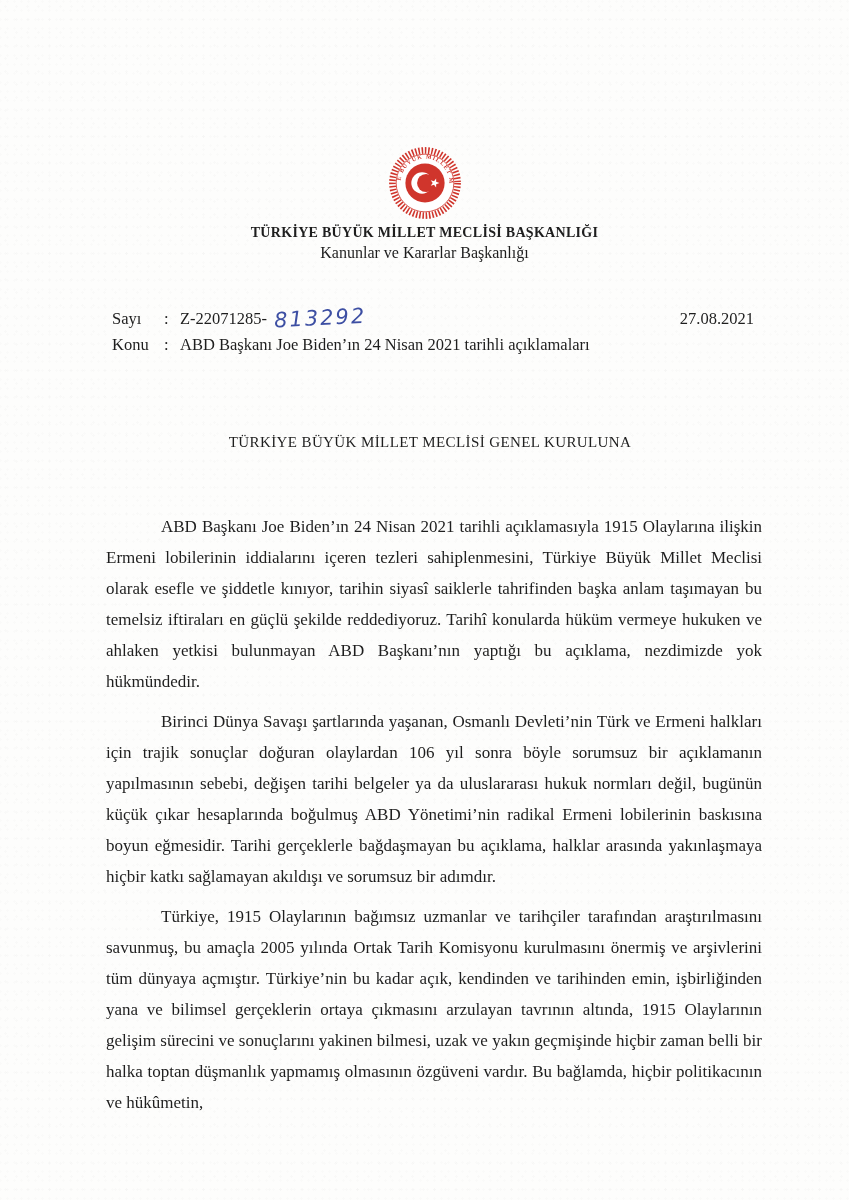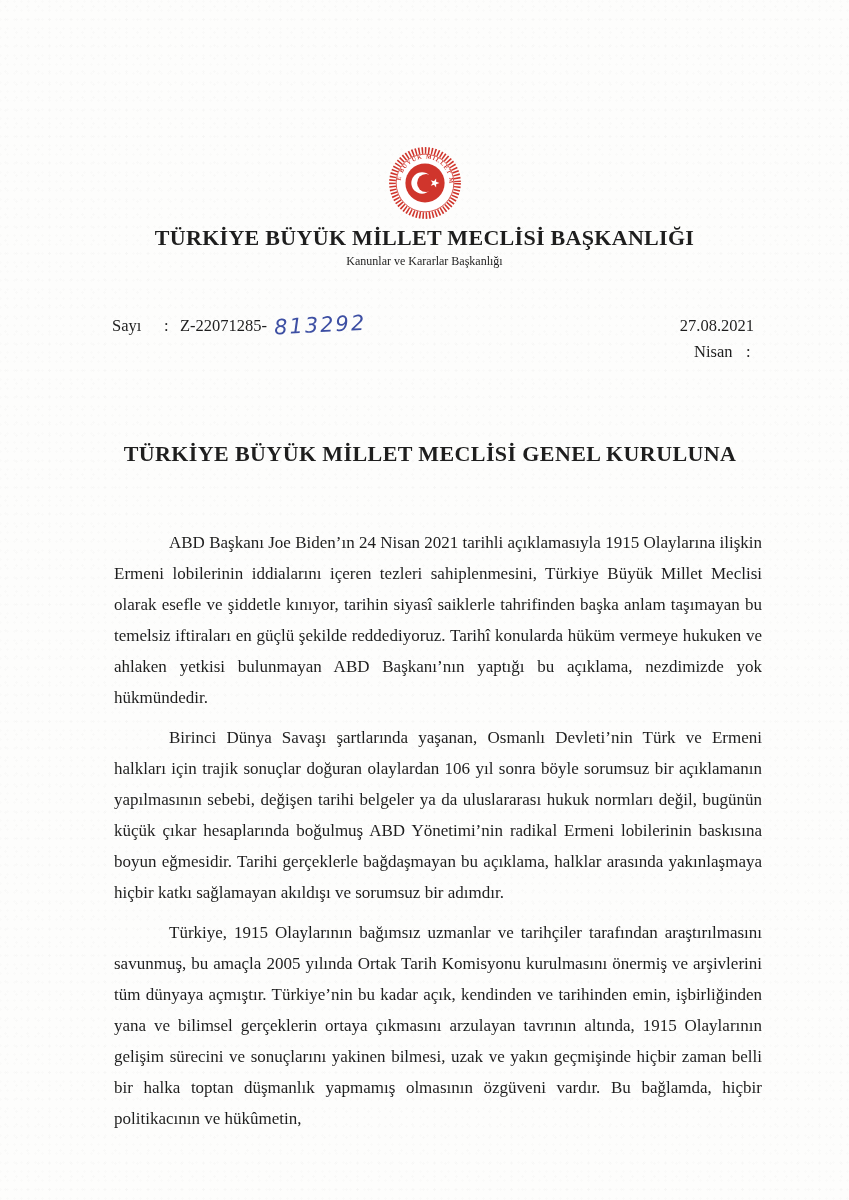--- a/index.html
+++ b/index.html
@@ -27,42 +27,41 @@
   .emblem {
     display: block;
     width: 74px;
     height: 74px;
     margin: 0 auto;
   }
   .org-name {
     margin-top: 5px;
     text-align: center;
     font-weight: bold;
-    font-size: 22px;
+    font-size: 14px;
     letter-spacing: 0.3px;
   }
   .dept-name {
     margin-top: 3px;
     text-align: center;
-    font-size: 12px;
+    font-size: 16px;
   }
   .content {
     margin-left: 98px;
     margin-right: 87px; 
   }
   .meta {
     margin-top: 42px;
     padding-left: 14px;
     font-size: 16.5px;
     line-height: 26px;
   }
   .meta-row {
     display: flex;
     align-items: baseline;
-    justify-content: flex-end;
   }
   .meta-label {
     flex: 0 0 52px;
   }
   .meta-colon {
     flex: 0 0 16px;
   }
   .meta-value {
     white-space: nowrap;
   }
@@ -76,32 +75,32 @@
     color: var(--handwriting-blue, #3d4fa3);
     transform: rotate(-3deg) translateY(1px);
   }
   .doc-date {
     margin-left: auto;
     padding-right: 8px;
   }
   .doc-title {
     margin-top: 76px;
     text-align: center;
-    font-weight: bold;
-    font-size: 22px;
+    font-weight: normal;
+    font-size: 15px;
     letter-spacing: 0.4px;
   }
   .body-text {
     margin-top: 60px;
     text-align: justify;
     font-size: 17px;
     line-height: 31px;
   }
   .body-text p {
-    margin: 0 0 9px 16px;
+    margin: 0 0 9px 8px;
     text-indent: 55px;
   }
 </style>
 </head>
 <body>
 
 <div class="page">
 
   <svg class="emblem" viewBox="0 0 100 100" aria-hidden="true">
     <defs>
@@ -127,22 +126,23 @@
 
     <div class="meta">
       <div class="meta-row">
         <span class="meta-label">Sayı</span>
         <span class="meta-colon">:</span>
         <span class="meta-value">Z-22071285-</span>
         <span class="handwritten">813292</span>
         <span class="doc-date">27.08.2021</span>
       </div>
       <div class="meta-row">
-        <span class="meta-label">Nisan</span>
+        <span class="meta-label">Konu</span>
         <span class="meta-colon">:</span>
+        <span class="meta-value">ABD Başkanı Joe Biden’ın 24 Nisan 2021 tarihli açıklamaları</span>
       </div>
     </div>
 
     <div class="doc-title">TÜRKİYE BÜYÜK MİLLET MECLİSİ GENEL KURULUNA</div>
 
     <div class="body-text">
       <p>ABD Başkanı Joe Biden’ın 24 Nisan 2021 tarihli açıklamasıyla 1915 Olaylarına ilişkin Ermeni lobilerinin iddialarını içeren tezleri sahiplenmesini, Türkiye Büyük Millet Meclisi olarak esefle ve şiddetle kınıyor, tarihin siyasî saiklerle tahrifinden başka anlam taşımayan bu temelsiz iftiraları en güçlü şekilde reddediyoruz. Tarihî konularda hüküm vermeye hukuken ve ahlaken yetkisi bulunmayan ABD Başkanı’nın yaptığı bu açıklama, nezdimizde yok hükmündedir.</p>
       <p>Birinci Dünya Savaşı şartlarında yaşanan, Osmanlı Devleti’nin Türk ve Ermeni halkları için trajik sonuçlar doğuran olaylardan 106 yıl sonra böyle sorumsuz bir açıklamanın yapılmasının sebebi, değişen tarihi belgeler ya da uluslararası hukuk normları değil, bugünün küçük çıkar hesaplarında boğulmuş ABD Yönetimi’nin radikal Ermeni lobilerinin baskısına boyun eğmesidir. Tarihi gerçeklerle bağdaşmayan bu açıklama, halklar arasında yakınlaşmaya hiçbir katkı sağlamayan akıldışı ve sorumsuz bir adımdır.</p>
       <p>Türkiye, 1915 Olaylarının bağımsız uzmanlar ve tarihçiler tarafından araştırılmasını savunmuş, bu amaçla 2005 yılında Ortak Tarih Komisyonu kurulmasını önermiş ve arşivlerini tüm dünyaya açmıştır. Türkiye’nin bu kadar açık, kendinden ve tarihinden emin, işbirliğinden yana ve bilimsel gerçeklerin ortaya çıkmasını arzulayan tavrının altında, 1915 Olaylarının gelişim sürecini ve sonuçlarını yakinen bilmesi, uzak ve yakın geçmişinde hiçbir zaman belli bir halka toptan düşmanlık yapmamış olmasının özgüveni vardır. Bu bağlamda, hiçbir politikacının ve hükûmetin,</p>
     </div>

